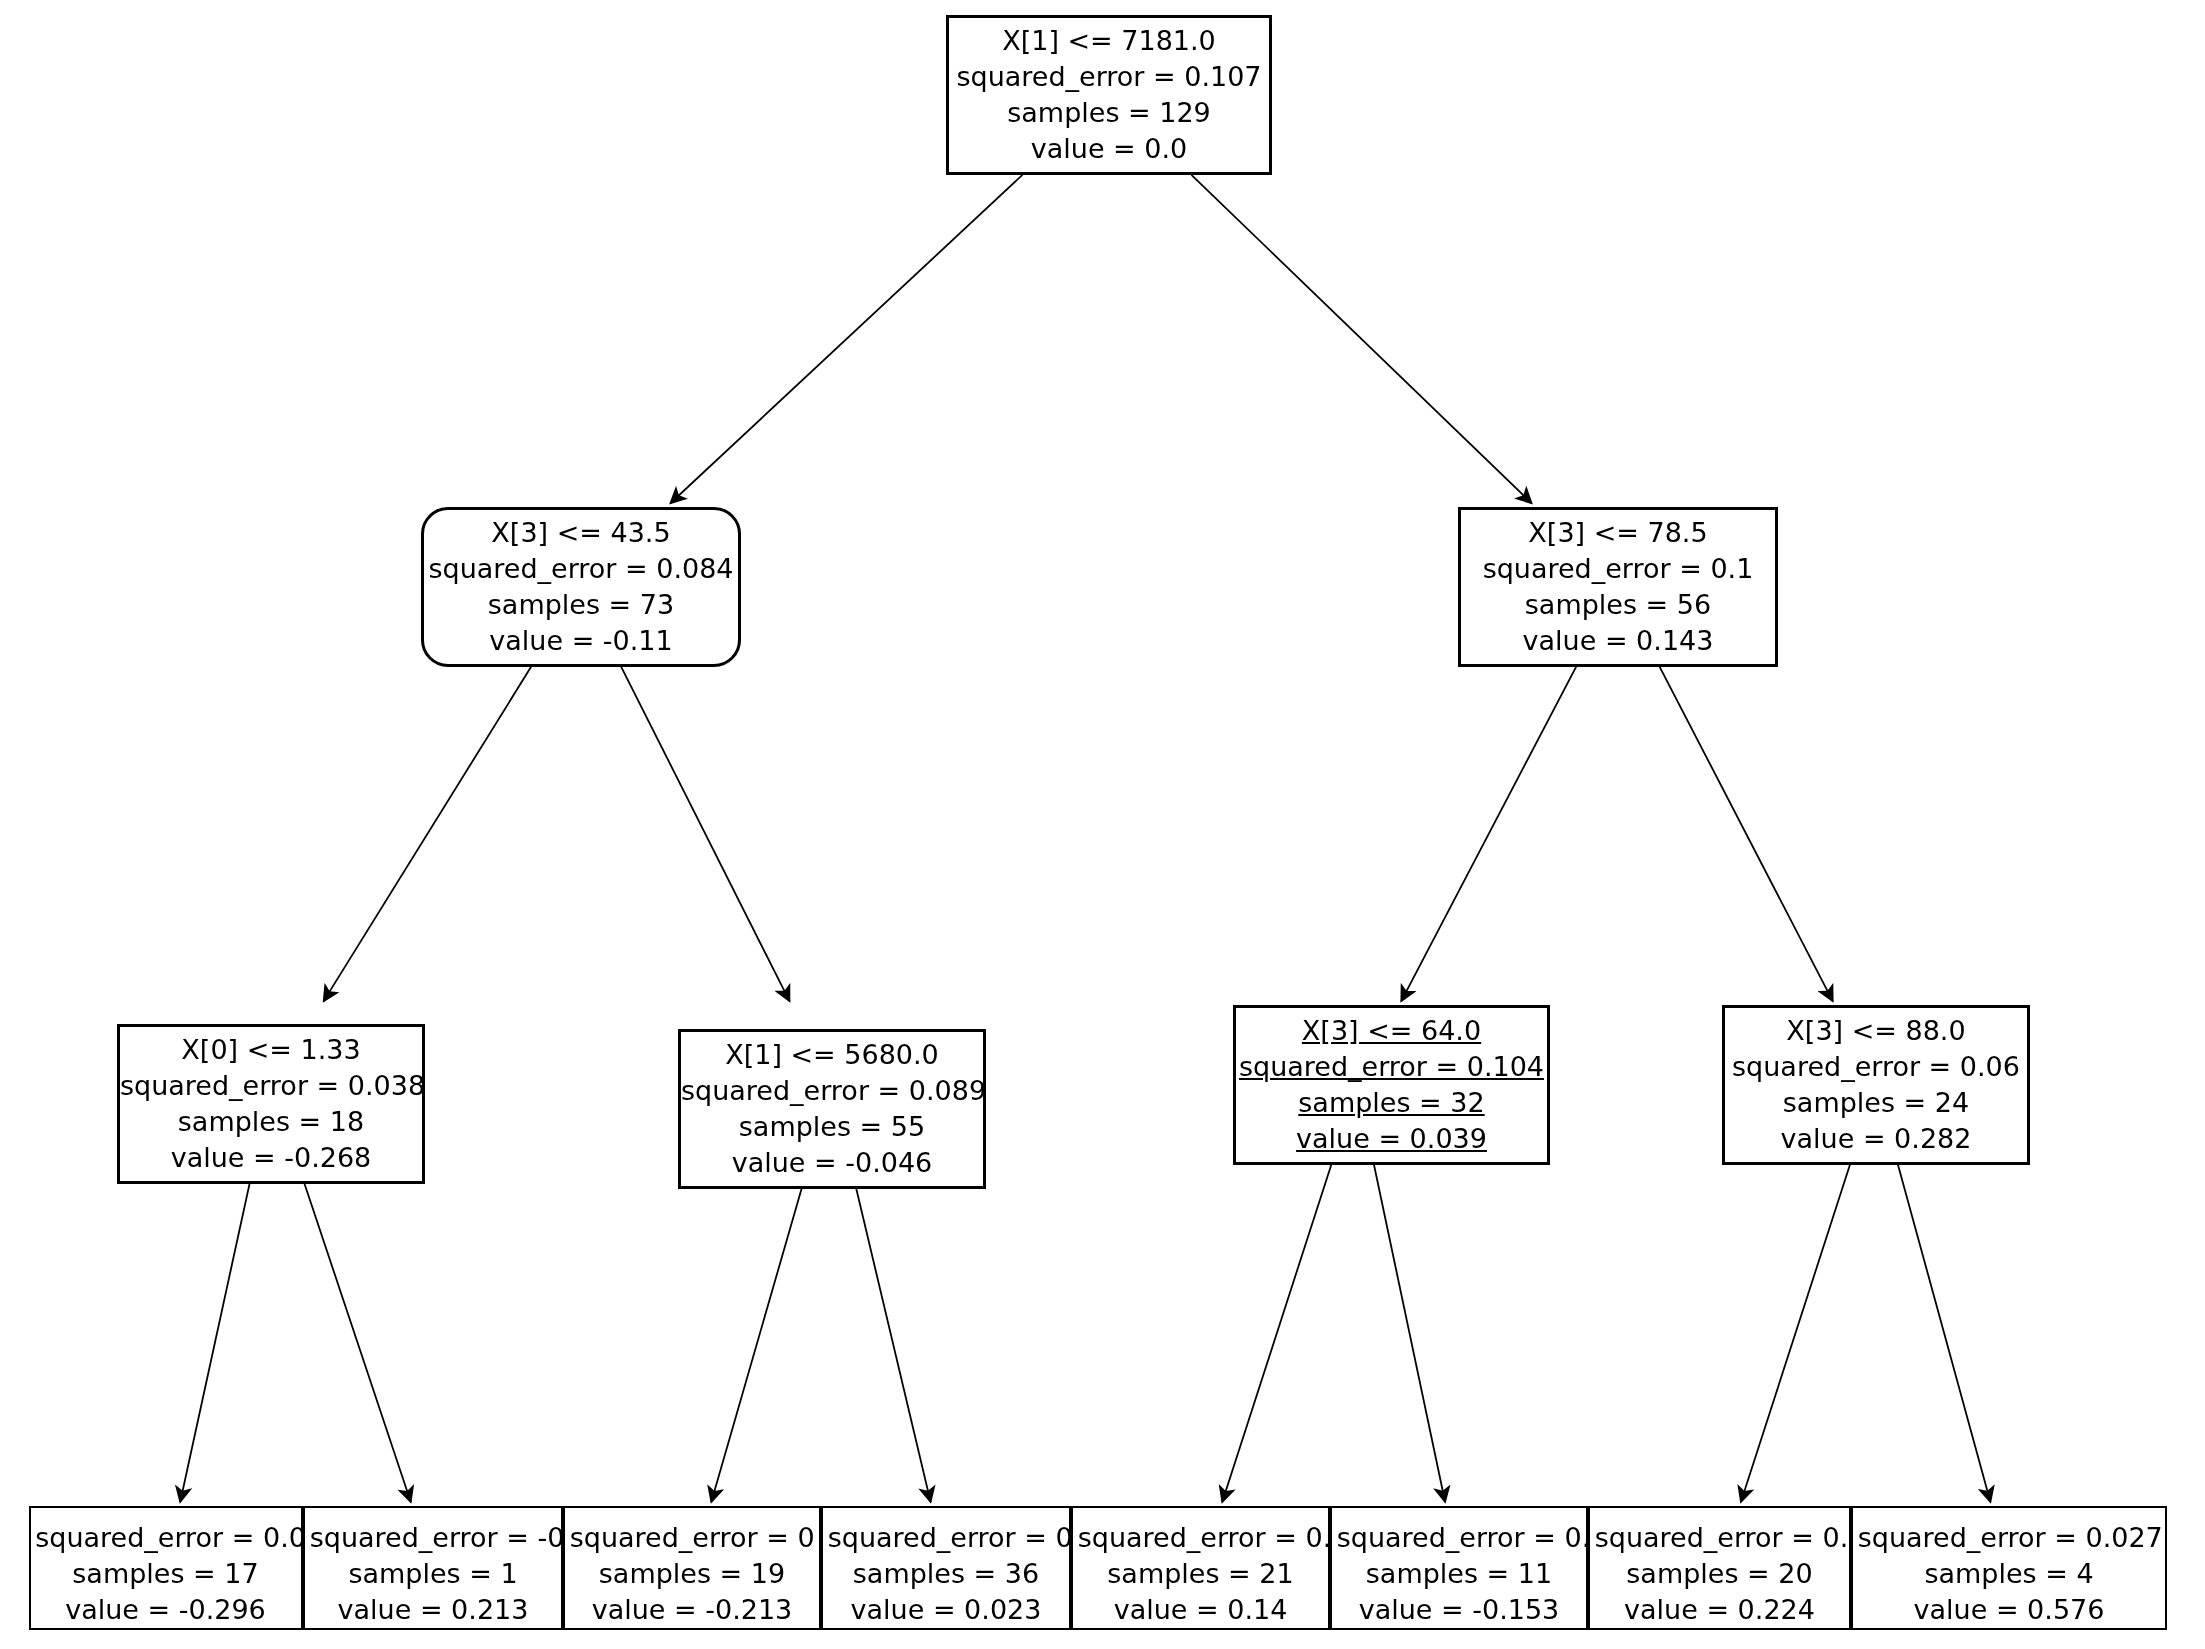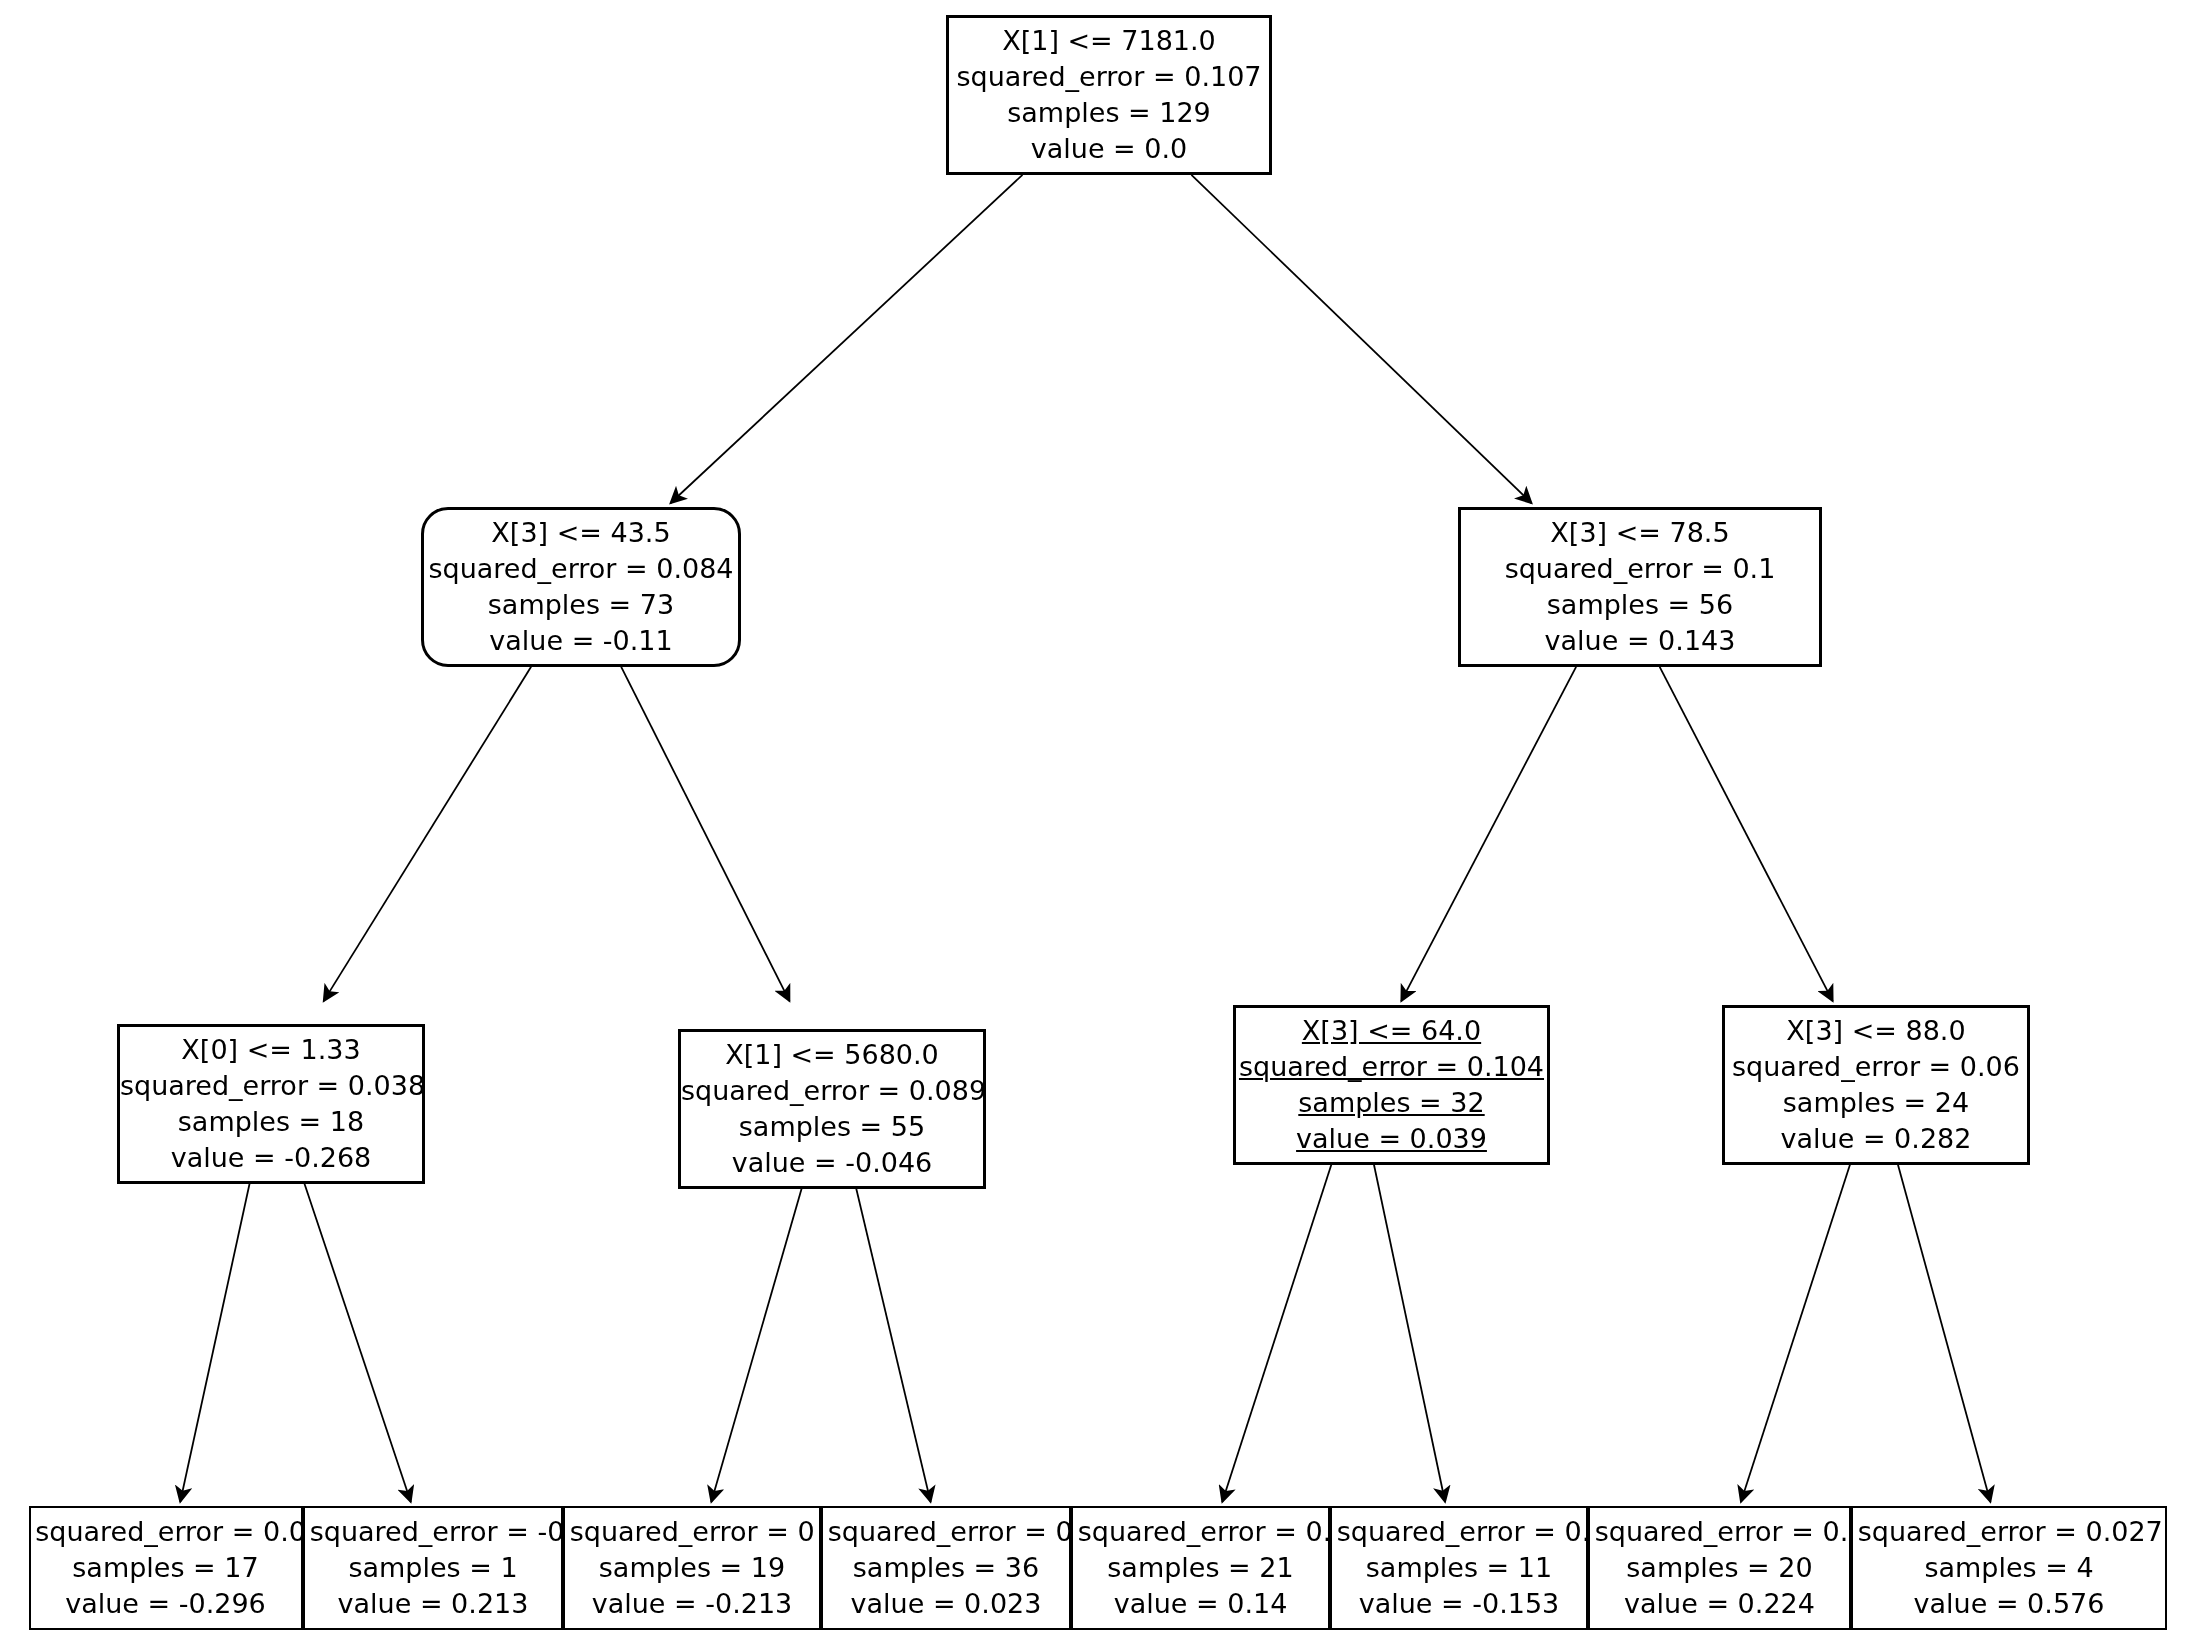--- a/index.html
+++ b/index.html
@@ -21,21 +21,21 @@
   .node {
     position: absolute;
     background: #ffffff;
     border: 3px solid #000000;
     box-sizing: border-box;
     display: flex;
     flex-direction: column;
     justify-content: center;
     overflow: hidden;
   }
-  .node.leaf { border-width: 2.4px; }
+  .node.leaf { border-width: 2.4px; justify-content: flex-end; }
   .ln {
     font-size: 27px;
     line-height: 36px;
     text-align: center;
     white-space: nowrap;
     overflow: hidden;
   }
   .ln.clip {
     text-align: left;
     padding-left: 4.7px;
@@ -75,21 +75,21 @@
     <div class="ln">value = 0.0</div>
   </div>
 
   <div class="node" style="left:421px; top:507px; width:320px; height:160px;border-radius:27px;">
     <div class="ln">X[3] &lt;= 43.5</div>
     <div class="ln">squared_error = 0.084</div>
     <div class="ln">samples = 73</div>
     <div class="ln">value = -0.11</div>
   </div>
 
-  <div class="node" style="left:1458px; top:507px; width:364px; height:160px;">
+  <div class="node" style="left:1458px; top:507px; width:320px; height:160px;">
     <div class="ln">X[3] &lt;= 78.5</div>
     <div class="ln">squared_error = 0.1</div>
     <div class="ln">samples = 56</div>
     <div class="ln">value = 0.143</div>
   </div>
 
   <div class="node" style="left:117px; top:1005px; width:308px; height:160px;margin-top:19px;">
     <div class="ln">X[0] &lt;= 1.33</div>
     <div class="ln">squared_error = 0.038</div>
     <div class="ln">samples = 18</div>

